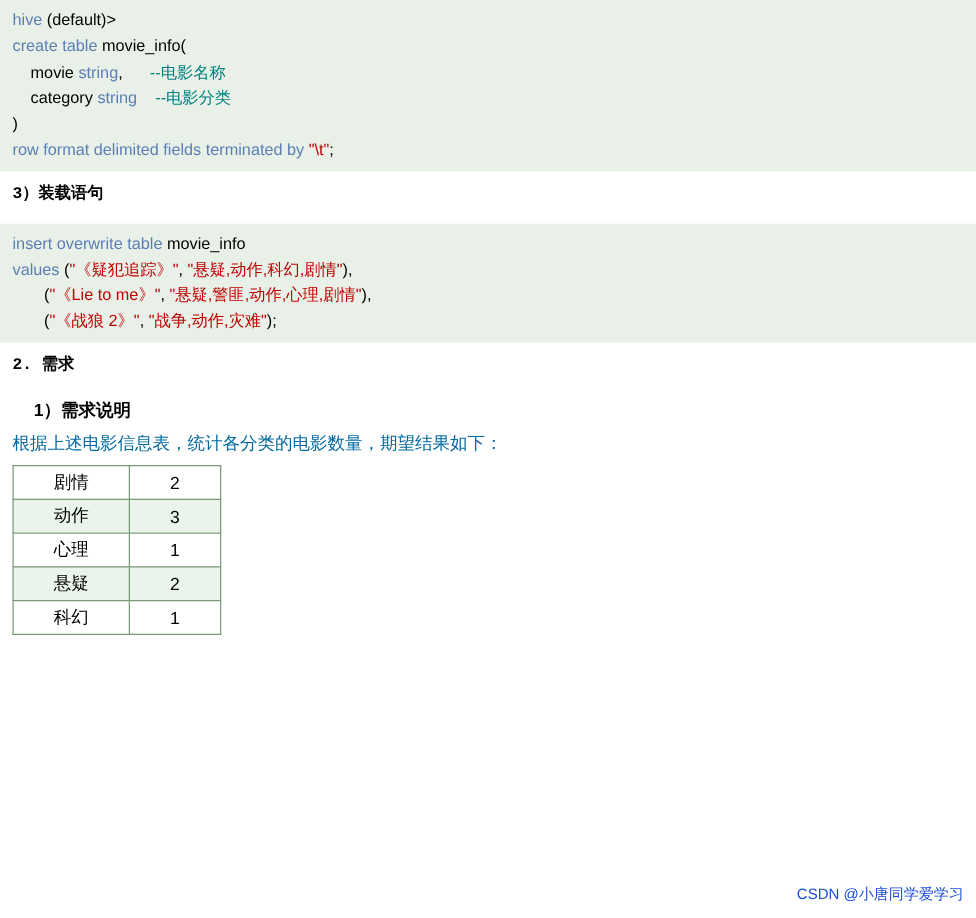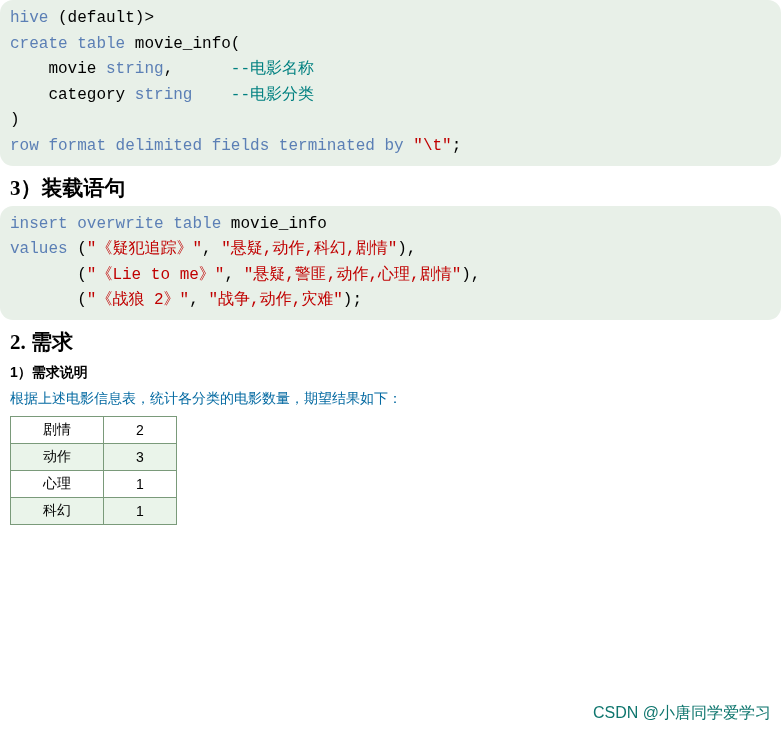--- a/index.html
+++ b/index.html
@@ -15,46 +15,45 @@
     .page-wrapper {
       width: 781px;
       background: #fff;
       padding: 0;
     }
 
     
     .code-block {
       background: #e8f0e8;
       padding: 6px 10px;
-      font-family: Liberation Mono, monospace;
-      font-size: 16px;
+      font-family: Liberation Sans, sans-serif;
+      font-size: 13px;
       line-height: 1.6;
       color: #000;
       white-space: pre;
-      border-radius: 13px;
     }
 
     .code-line {
       display: block;
     }
 
     
     .section-heading {
-      font-family: Liberation Serif, serif;
-      font-size: 21px;
+      font-family: Liberation Mono, monospace;
+      font-size: 13px;
       font-weight: bold;
-      padding: 8px 10px 4px 10px;
+      padding: 8px 10px 16px 10px;
       color: #000;
     }
 
     .sub-heading {
       font-family: Arial, sans-serif;
       font-size: 14px;
       font-weight: bold;
-      padding: 4px 10px 4px 10px;
+      padding: 4px 10px 4px 27px;
       color: #000;
     }
 
     .description {
       font-family: Arial, sans-serif;
       font-size: 14px;
       padding: 4px 10px 8px 10px;
       color: #0369a1;
     }
 
@@ -82,22 +81,22 @@
     .data-table tr:nth-child(even) td {
       background: #eaf4ea;
     }
 
     
     .watermark {
       position: fixed;
       bottom: 10px;
       right: 10px;
       font-family: Arial, sans-serif;
-      font-size: 16px;
-      color: #0f766e;
+      font-size: 12px;
+      color: #1d4ed8;
     }
   </style>
 </head>
 <body>
 
 <div class="page-wrapper">
 
   <div class="code-block"><span class="code-line"><span style="color:#5b7fb5;">hive</span> (default)&gt;</span><span class="code-line"><span style="color:#5b7fb5;">create table</span> movie_info(</span><span class="code-line">    movie <span style="color:#5b7fb5;">string</span>,      <span style="color:#008080;">--电影名称</span></span><span class="code-line">    category <span style="color:#5b7fb5;">string</span>    <span style="color:#008080;">--电影分类</span></span><span class="code-line">)</span><span class="code-line"><span style="color:#5b7fb5;">row format delimited fields terminated by</span> <span style="color:#c00000;">"\t"</span>;</span></div>
 
   <div class="section-heading">3）装载语句</div>
@@ -119,20 +118,24 @@
           </tr>
           <tr>
             <td>动作</td>
             <td>3</td>
           </tr>
           <tr>
             <td>心理</td>
             <td>1</td>
           </tr>
           <tr>
+            <td>悬疑</td>
+            <td>2</td>
+          </tr>
+          <tr>
             <td>科幻</td>
             <td>1</td>
           </tr>
         </tbody>
     </table>
   </div>
 
 </div>
 
 <div class="watermark">CSDN @小唐同学爱学习</div>

